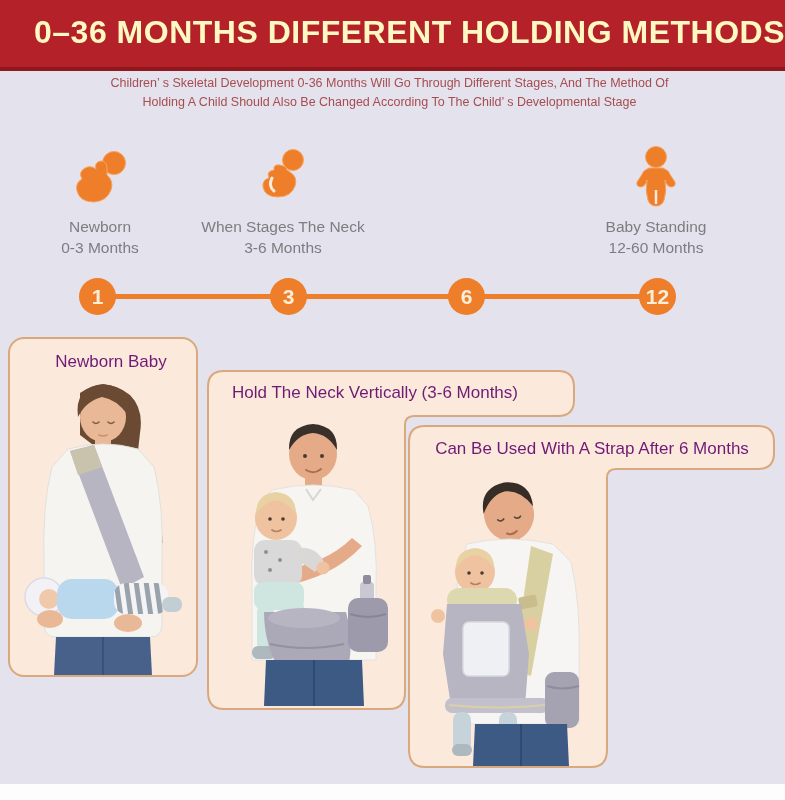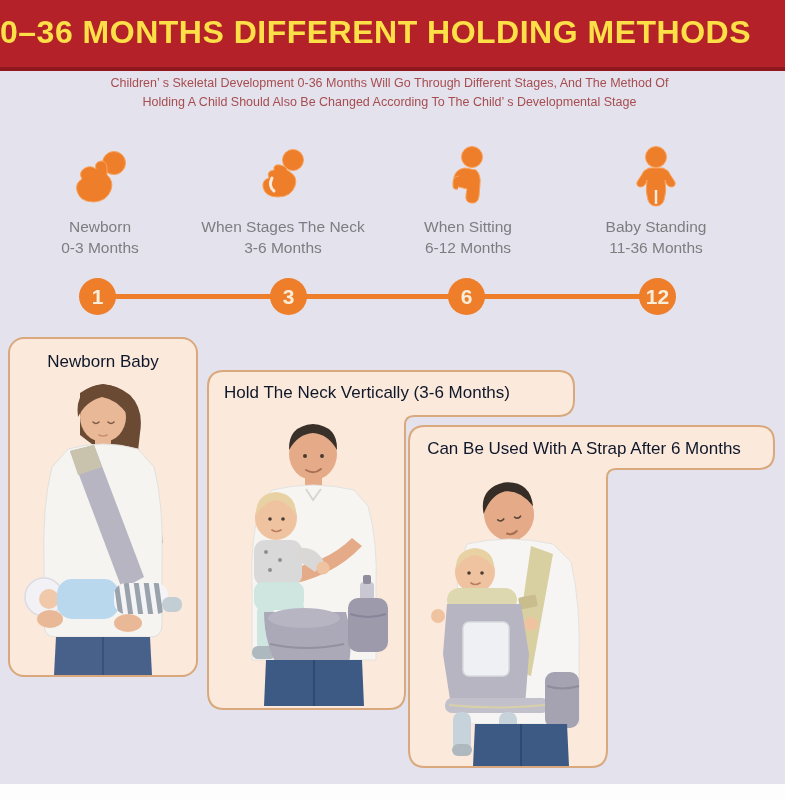--- a/index.html
+++ b/index.html
@@ -1,40 +1,40 @@
 <!DOCTYPE html>
 <html><head>
 <meta charset="utf-8">
 <style>
   html,body{margin:0;padding:0;}
   body{font-family:"Liberation Sans","DejaVu Sans",sans-serif;}
   .page{position:relative;width:785px;height:800px;background:#e4e2ed;overflow:hidden;}
 
   
   .banner{position:absolute;left:0;top:0;width:785px;height:71px;background:#b42128;border-bottom:4px solid #8f181e;box-sizing:border-box;}
-  .banner-title{width:100%;text-align:left;line-height:64px;font-size:32px;font-weight:bold;color:#fde047;letter-spacing:.5px;}
+  .banner-title{width:100%;text-align:right;line-height:64px;font-size:32px;font-weight:bold;color:#fef9c3;letter-spacing:.5px;}
 
   
   .intro{position:absolute;left:0;top:74px;width:779px;text-align:center;color:#a64d50;font-size:12.5px;line-height:19px;}
 
   
   .stage{position:absolute;top:142px;width:220px;text-align:center;transform:translateX(-50%);}
   .stage .icon-box{height:66px;display:flex;align-items:flex-end;justify-content:center;}
   .stage-label{margin-top:8px;color:#7d7d80;font-size:15.5px;line-height:21px;}
 
   
   .tl-line{position:absolute;left:97px;top:294px;width:560px;height:5px;background:#ee7e29;border-radius:3px;}
   .tl-circle{position:absolute;top:278px;width:37px;height:37px;border-radius:50%;background:#ee7e29;color:#f8eed9;
              font-size:21px;font-weight:bold;display:flex;align-items:center;justify-content:center;}
 
   
   .card1{position:absolute;left:8px;top:337px;width:190px;height:340px;background:#fbe9dc;border:2px solid #d9a87c;border-radius:16px;box-sizing:border-box;}
   .lcard{position:absolute;}
   .lcard .shape{position:absolute;left:0;top:0;}
-  .card-title{position:absolute;text-align:center;font-size:17px;color:#0f172a;}
+  .card-title{position:absolute;text-align:center;font-size:17px;color:#701a75;padding-left:8px;}
   .card1 .card-title{left:0;top:13px;width:186px;}
   .illo{position:absolute;}
   .bottom-strip{position:absolute;left:0;top:784px;width:785px;height:16px;background:#fdfdfd;}
 </style>
 </head>
 <body>
 
 <div class="page">
 
   <div class="banner">
@@ -66,45 +66,32 @@
         <path d="M40,24 Q48,29 45,38 Q41,49 28,49 Q15,49 13,39 Q12,32 19,30 Q16,23 24,22 Q23,16 30,17 Q36,18 37,22 Z" fill="#ee7e29" stroke="#f7a45e" stroke-width="1"></path>
         <path d="M22,30 Q18,38 24,43" fill="none" stroke="#fbe9dc" stroke-width="3" stroke-linecap="round"></path>
       </svg>
     </div>
     <div class="stage-label">
       <div>When Stages The Neck</div>
       <div>3-6 Months</div>
     </div>
   </div>
 
-  <div class="stage" style="left:468px">
-    <div class="icon-box">
-      <svg width="66" height="62" viewBox="0 0 66 62">
-        <circle cx="37" cy="11" r="10.5" fill="#ee7e29" stroke="#f7a45e" stroke-width="1"></circle>
-        <path d="M30,22 L41,24 Q46,29 45,38 L44,50 Q43,58 36,57 Q30,56 31,49 L32,43 L24,41 Q17,39 19,31 Q21,23 30,22 Z" fill="#ee7e29" stroke="#f7a45e" stroke-width="1"></path>
-        <path d="M24,30 Q18,31 18,36 L18,40 Q18,44 23,43" fill="#ee7e29" stroke="#f7a45e" stroke-width="1"></path>
-      </svg>
-    </div>
-    <div class="stage-label">
-      <div>When Sitting</div>
-      <div>6-12 Months</div>
-    </div>
-  </div>
 
   <div class="stage" style="left:656px">
     <div class="icon-box">
       <svg width="66" height="62" viewBox="0 0 66 62">
         <circle cx="33" cy="11" r="10.5" fill="#ee7e29" stroke="#f7a45e" stroke-width="1"></circle>
         <path d="M26,22 L40,22 Q46,24 48,30 L52,36 Q53,41 48,41 Q45,41 43,37 L42,34 Q44,45 41,54 Q39,60 33,60 Q27,60 25,54 Q22,45 24,34 L23,37 Q21,41 18,41 Q13,41 14,36 L18,30 Q20,24 26,22 Z" fill="#ee7e29" stroke="#f7a45e" stroke-width="1"></path>
         <path d="M33,44 L33,58" stroke="#fbe9dc" stroke-width="2.5"></path>
       </svg>
     </div>
     <div class="stage-label">
       <div>Baby Standing</div>
-      <div>11-36 Months</div>
+      <div>12-60 Months</div>
     </div>
   </div>
 
   <div>
     <div class="tl-line"></div>
     <div class="tl-circle" style="left:79px">1</div>
     <div class="tl-circle" style="left:270px">3</div>
     <div class="tl-circle" style="left:448px">6</div>
     <div class="tl-circle" style="left:639px">12</div>
   </div>

